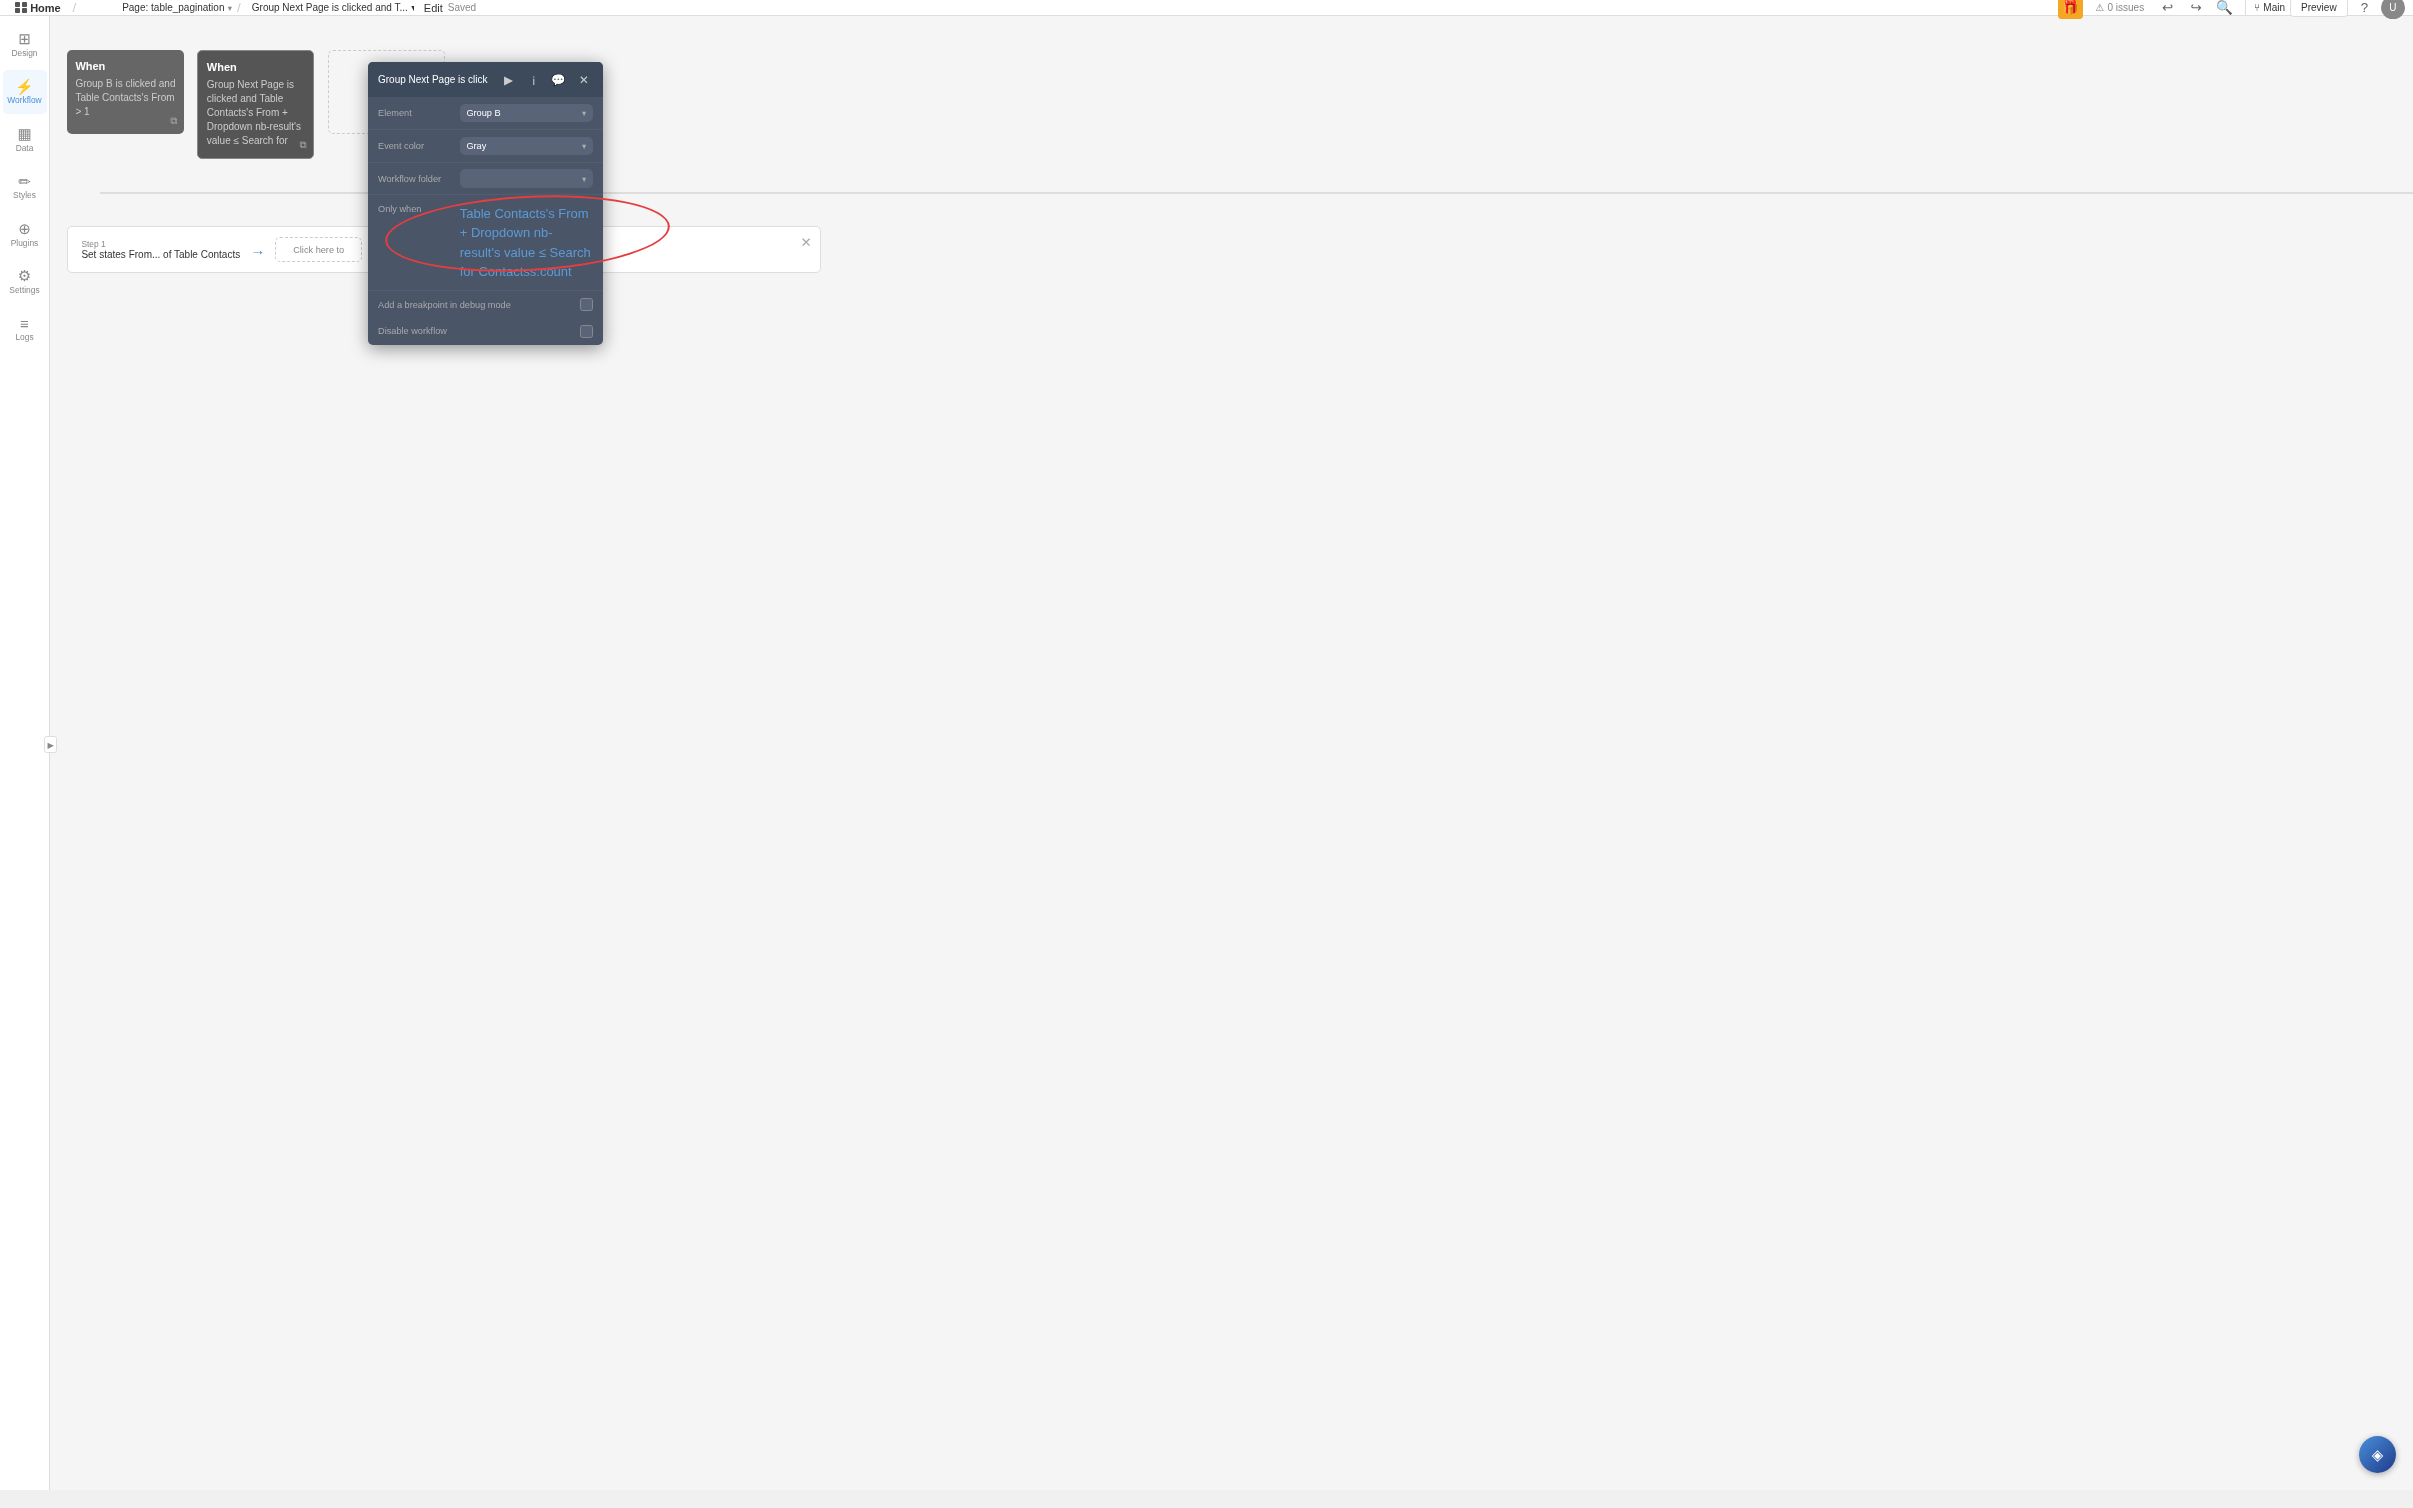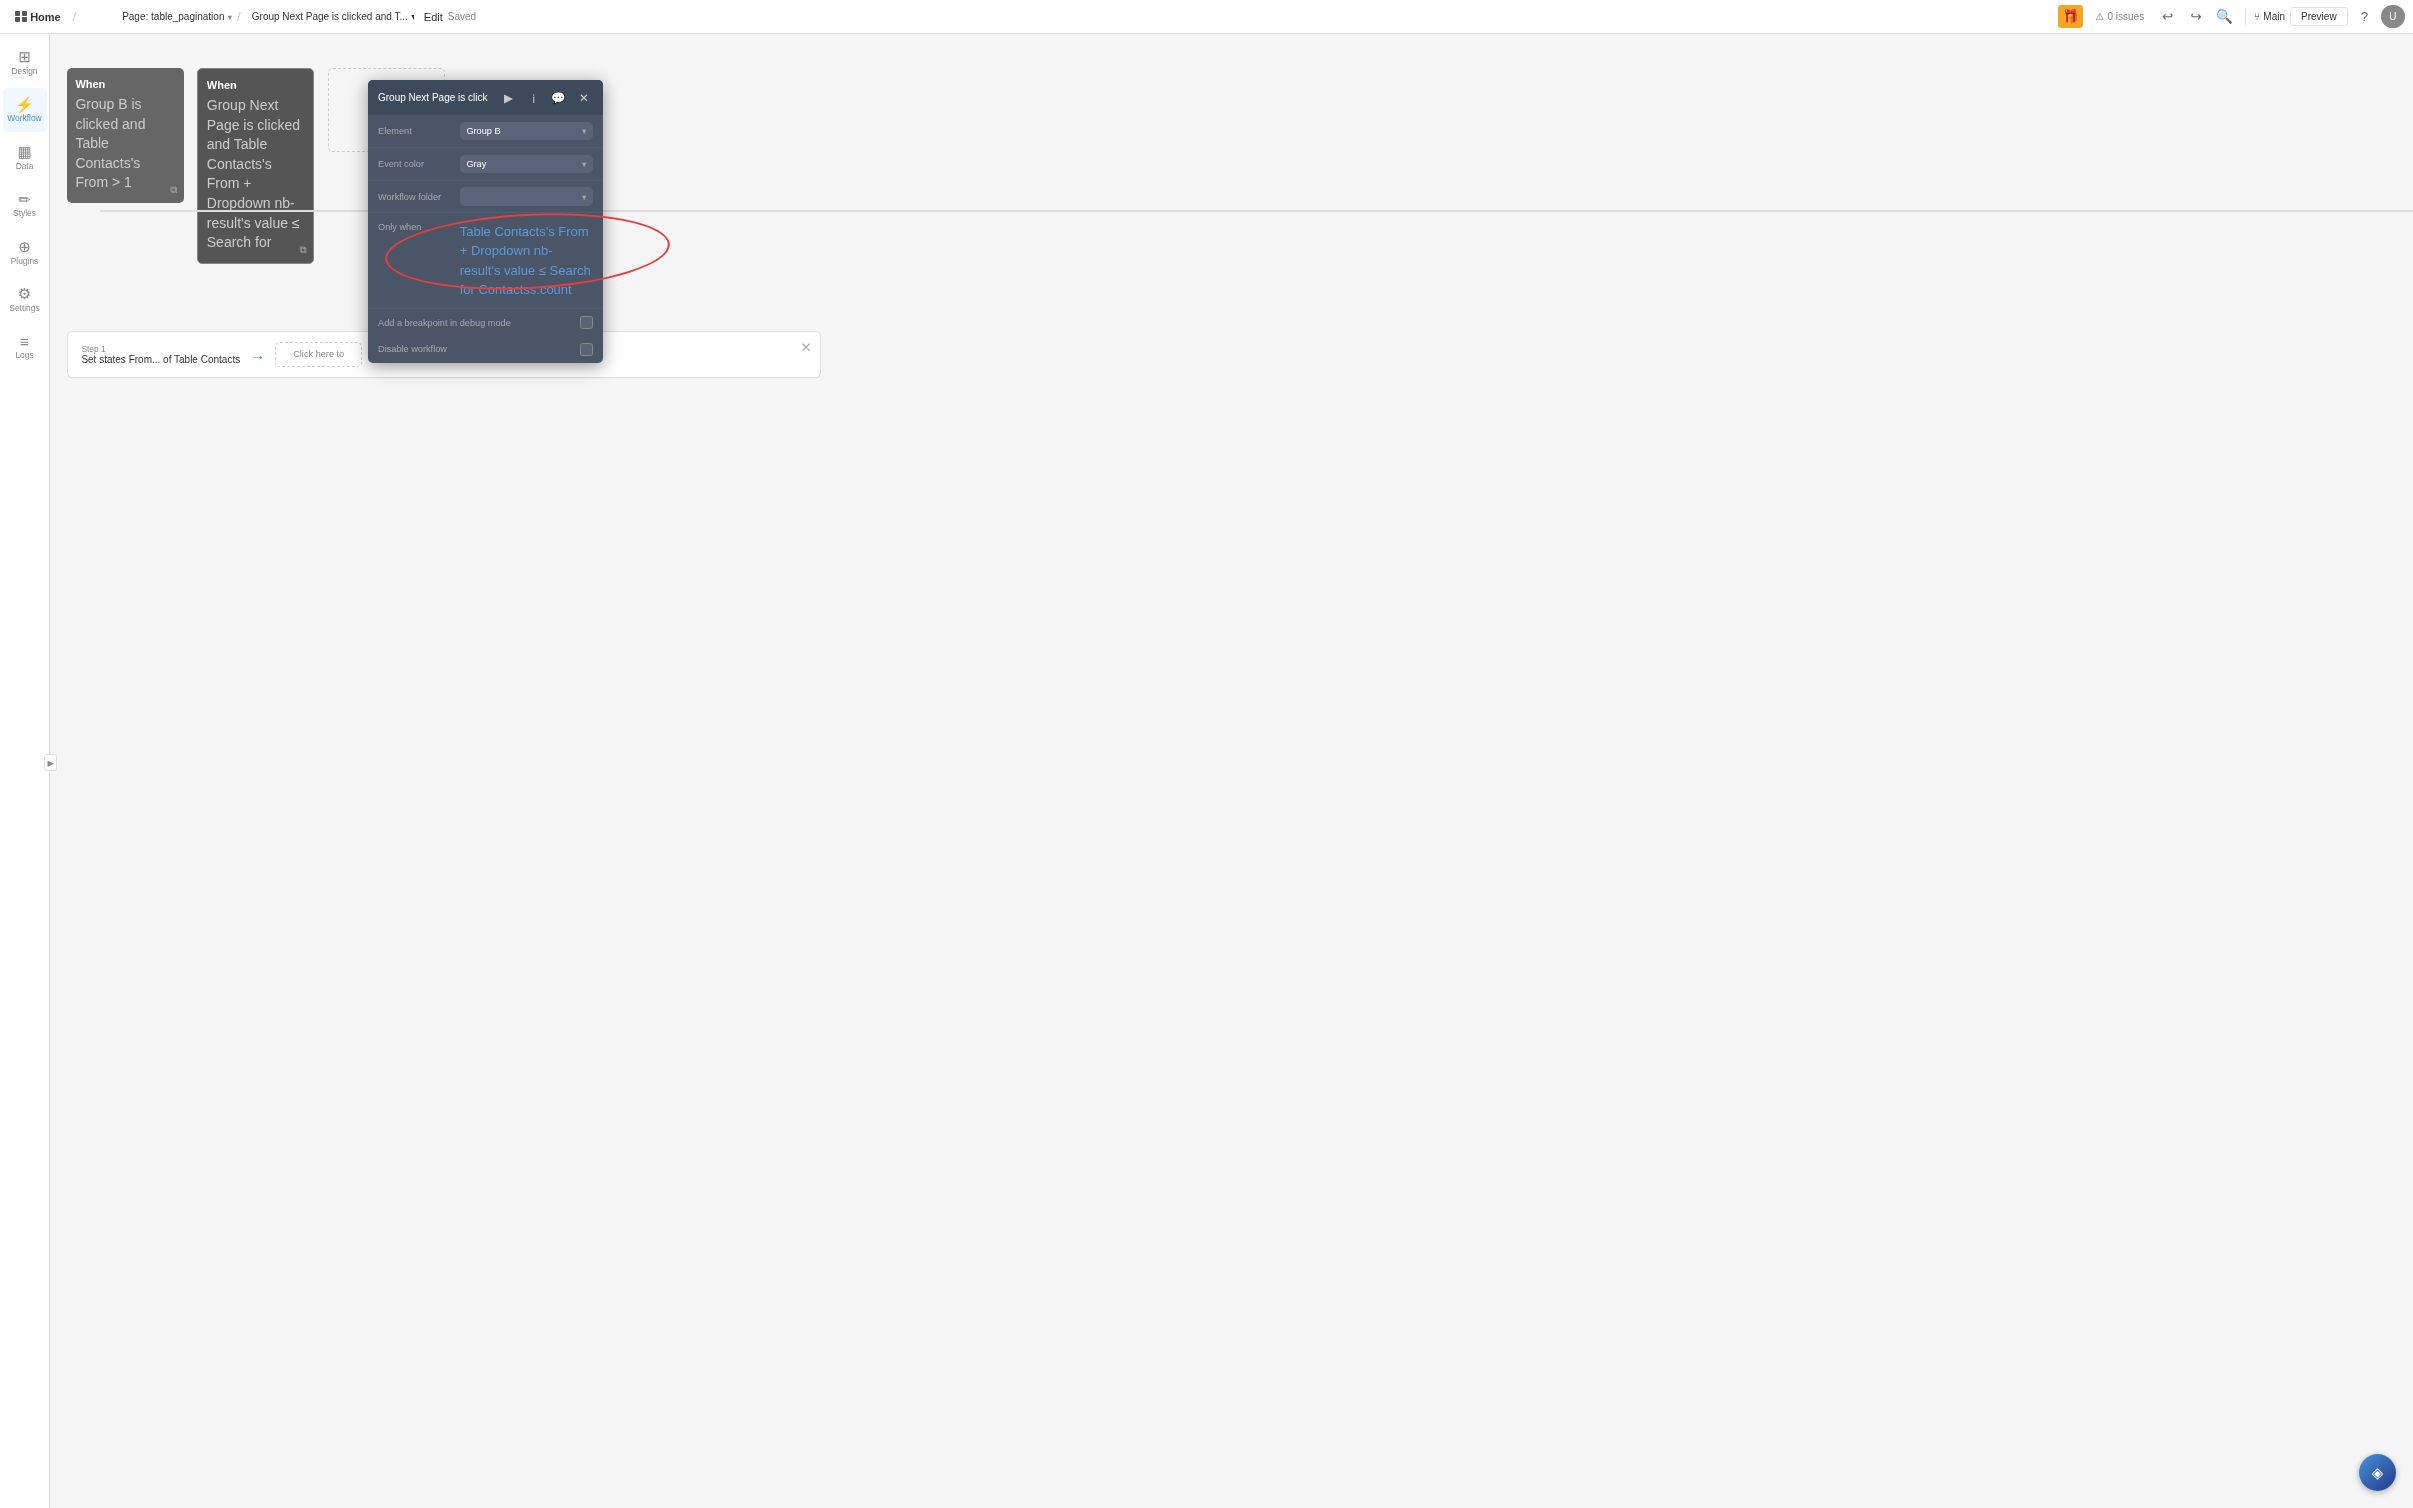--- a/index.html
+++ b/index.html
@@ -1,20 +1,20 @@
 <!DOCTYPE html>
 <html style="font-size:13.4px"><head>
   <meta charset="utf-8">
   <style>
     * { box-sizing: border-box; margin: 0; padding: 0; }
     body { font-family: -apple-system, BlinkMacSystemFont, 'Segoe UI', sans-serif; font-size: 11px; background: #f0f0f0; overflow: hidden; height: 100vh; }
 
     
     .topbar {
-      display: flex; align-items: center; height: 34px; background: #fff;
+      display: flex; align-items: center; height: 16px; background: #fff;
       border-bottom: 0.8px solid #ddd; padding: 0 8.4px; gap: 5px; position: relative; z-index: 100;
     }
     .topbar-home { display: flex; align-items: center; gap: 3.4px; font-weight: 600; font-size: 11px; color: #333; padding: 0 6.7px; }
     .topbar-home .grid-icon { display: grid; grid-template-columns: 1fr 1fr; gap: 1.7px; width: 11.7px; height: 11.7px; }
     .topbar-home .grid-icon span { background: #555; border-radius: 0.8px; }
     .topbar-sep { color: #ccc; font-size: 13.4px; }
     .page-selector { display: flex; align-items: center; gap: 3.4px; font-size: 10px; color: #333; cursor: pointer; margin-left: 41px; }
     .page-selector .chevron { color: #888; font-size: 8.4px; }
     .workflow-selector { display: flex; align-items: center; gap: 3.4px; font-size: 10px; color: #333; cursor: pointer; max-width: 168px; overflow: hidden; text-overflow: ellipsis; white-space: nowrap; padding-left: 6px; }
     .topbar-edit { font-size: 11px; color: #333; font-weight: 500; margin-left: 5px; }
@@ -54,21 +54,21 @@
 
     
     .trigger-row { display: flex; align-items: flex-start; gap: 13.4px; margin-top: 17px; }
     .trigger-card {
       background: #666; border-radius: 5px; width: 117px; padding: 10px 8.4px;
       color: #fff; font-size: 9.2px; cursor: pointer; position: relative; min-height: 84px;
       display: flex; flex-direction: column;
     }
     .trigger-card.active { background: #555; border: 1.7px solid #888; }
     .trigger-card .card-title { font-size: 11px; font-weight: 600; margin-bottom: 5px; }
-    .trigger-card .card-desc { font-size: 14px; color: #ccc; line-height: 1.4; }
+    .trigger-card .card-desc { font-size: 10px; color: #ccc; line-height: 1.4; }
     .trigger-card .card-icon { position: absolute; bottom: 6.7px; right: 6.7px; color: #aaa; font-size: 10px; }
     .trigger-placeholder {
       border: 1.7px dashed #ccc; border-radius: 5px; width: 117px; min-height: 84px;
       display: flex; align-items: center; justify-content: center; color: #aaa; font-size: 9.2px; cursor: pointer;
     }
 
     
     .step-row {
       background: #fff; border: 0.8px solid #ddd; border-radius: 5px;
       margin-top: 17px; padding: 10px 13.4px; display: flex; align-items: center; gap: 10px;

